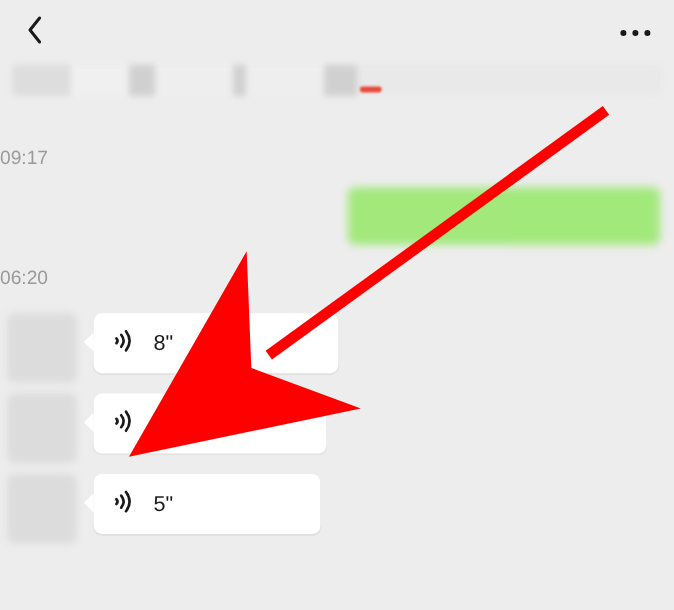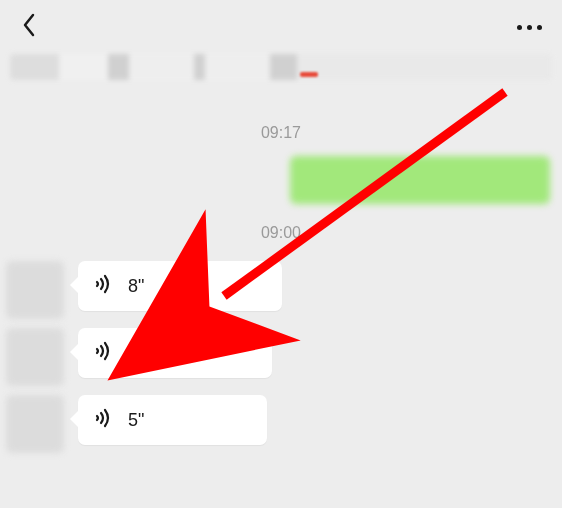--- a/index.html
+++ b/index.html
@@ -21,21 +21,21 @@
   .more{display:flex;gap:5px;align-items:center;padding:6px}
   .more span{width:5px;height:5px;border-radius:50%;background:#1a1a1a}
   
   .blur-strip{
     height:26px;margin:0 10px;border-radius:4px;
     background:linear-gradient(90deg,#d9d9d9 0 9%,#f1f1f1 9% 18%,#c9c9c9 18% 22%,#efefef 22% 34%,#c9c9c9 34% 36%,#efefef 36% 48%,#c9c9c9 48% 53%,#e8e8e8 53% 100%);
     filter:blur(2.5px);opacity:.78;
   }
   .red-dot{position:absolute;left:300px;top:72px;width:18px;height:5px;background:#e74a3a;border-radius:2px;filter:blur(1px)}
   
-  .ts{text-align:center;color:#9a9a9a;font-size:16px;margin-top:44px}
+  .ts{text-align:left;color:#9a9a9a;font-size:16px;margin-top:44px}
   .ts2{margin-top:20px}
   
   .out-row{display:flex;justify-content:flex-end;padding:14px 12px 0 12px}
   .out-bubble{
     background:#9ae86f;border-radius:6px;height:48px;width:260px;
     filter:blur(3.5px);opacity:.9;
   }
   
   .in-group{padding:10px 0 0 0}
   .in-row{display:flex;align-items:flex-start;margin:9px 0 9px 0}
@@ -80,21 +80,21 @@
 
 <div class="blur-strip"></div>
 <div class="red-dot"></div>
 
 <div class="ts">09:17</div>
 
 <div class="out-row">
   <div class="out-bubble"></div>
 </div>
 
-<div class="ts ts2">09:00</div>
+<div class="ts ts2">06:20</div>
 
 <div class="in-group">
 
   <div class="in-row">
     <div class="avatar"></div>
     <div class="voice w8">
       <span>
         <svg viewBox="0 0 20 22">
           <path d="M3 9 Q5 11 3 13"></path>
           <path d="M7 6 Q11 11 7 16"></path>

